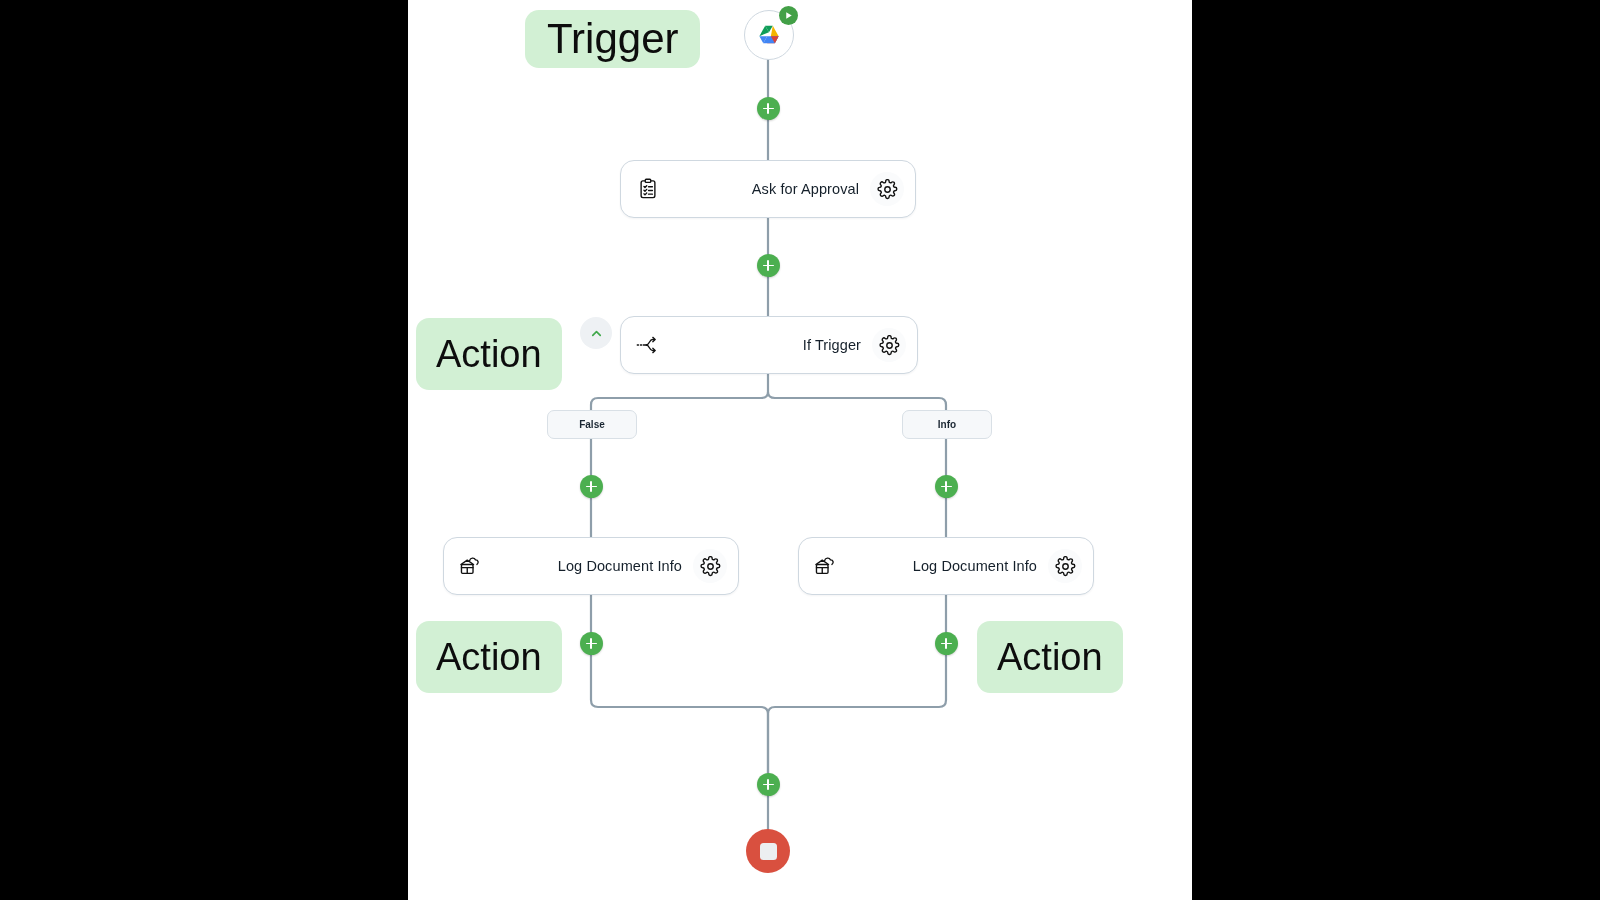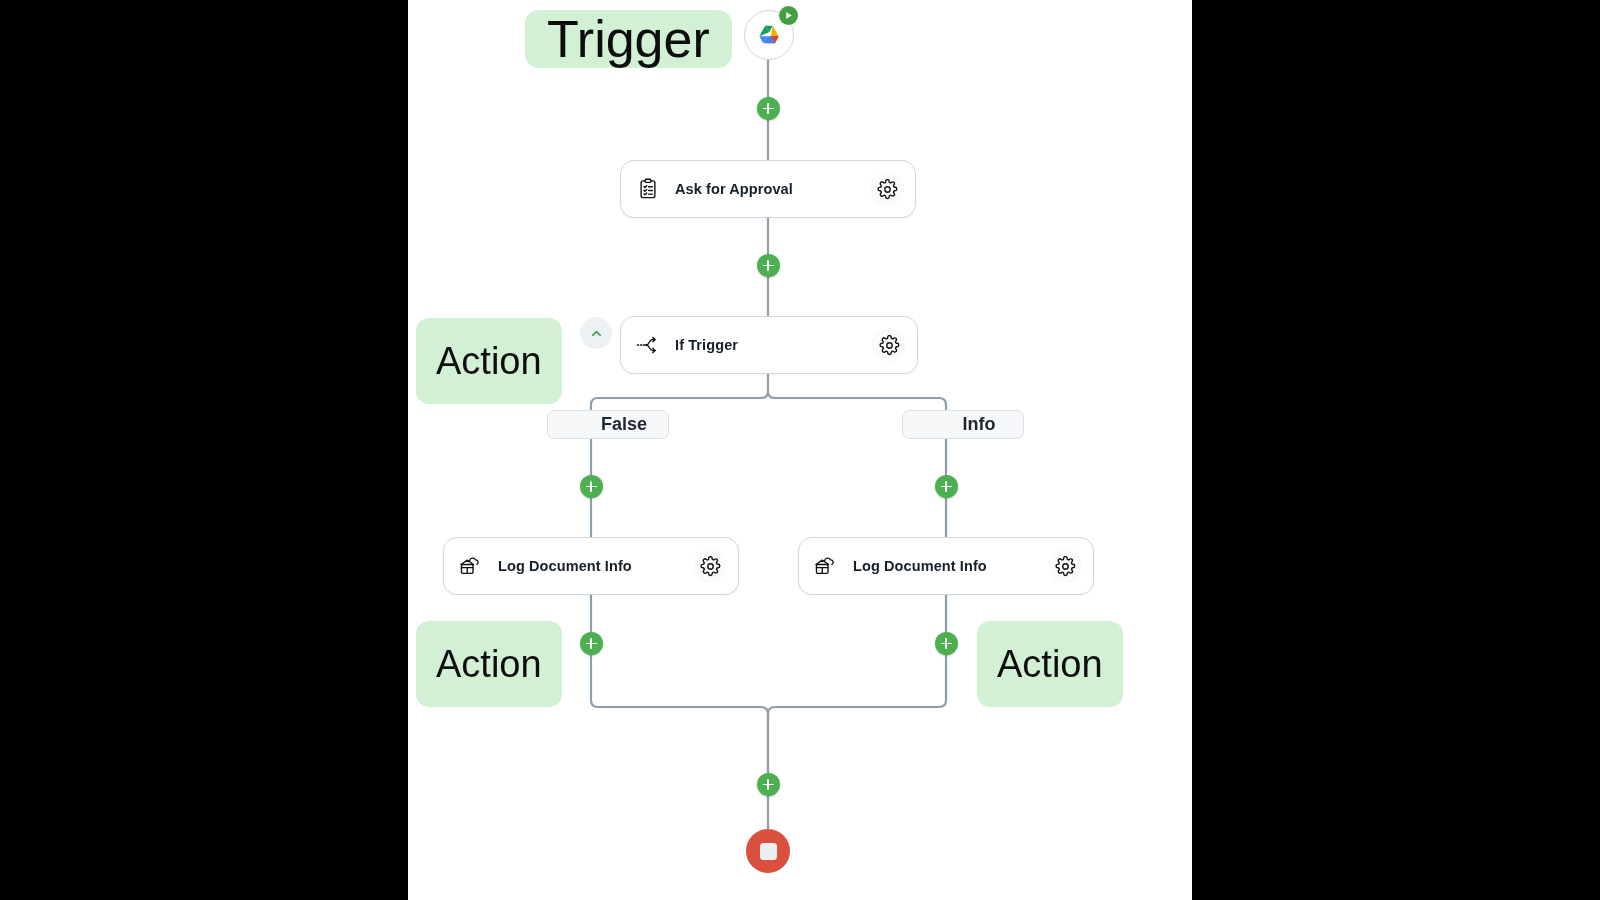--- a/index.html
+++ b/index.html
@@ -55,23 +55,23 @@
   .node-icon {
     width: 54px;
     min-width: 54px;
     display: flex;
     align-items: center;
     justify-content: center;
     color: #111111;
   }
   .node-title {
     flex: 1;
-    text-align: left;
+    text-align: right;
     font-size: 14.5px;
-    font-weight: 700;
+    font-weight: 400;
     color: #15202b;
     letter-spacing: 0.1px;
     white-space: nowrap;
   }
   .node-gear {
     width: 56px;
     min-width: 56px;
     display: flex;
     align-items: center;
     justify-content: center;
@@ -116,49 +116,48 @@
     background: #d2f0d4;
     border-radius: 12px;
     display: flex;
     align-items: center;
     justify-content: center;
     color: #0d0d0d;
     font-weight: 400;
     white-space: nowrap;
   }
   .annot-trigger {
-    font-size: 52px;
+    font-size: 42px;
     padding: 0 22px;
     height: 58px;
     border-radius: 14px;
     text-align: right;
   }
   .annot-action {
     font-size: 38px;
-    padding: 16px 20px;
+    padding: 9px 20px;
     height: 54px;
     border-radius: 13px;
   }
 
   
   .branch-pill {
     position: absolute;
     background: #f6f8fa;
     border: 1.3px solid #d9e0e6;
     border-radius: 7px;
     height: 27px;
     min-width: 88px;
     display: flex;
     align-items: center;
     justify-content: center;
-    font-size: 18px;
+    font-size: 10px;
     font-weight: 600;
     color: #1b2733;
     cursor: pointer;
-    padding-left: 32px;
   }
 
   
   #trigger-node {
     position: absolute;
     width: 48px;
     height: 48px;
     border-radius: 50%;
     background: #ffffff;
     border: 1.5px solid #cfd8e0;

